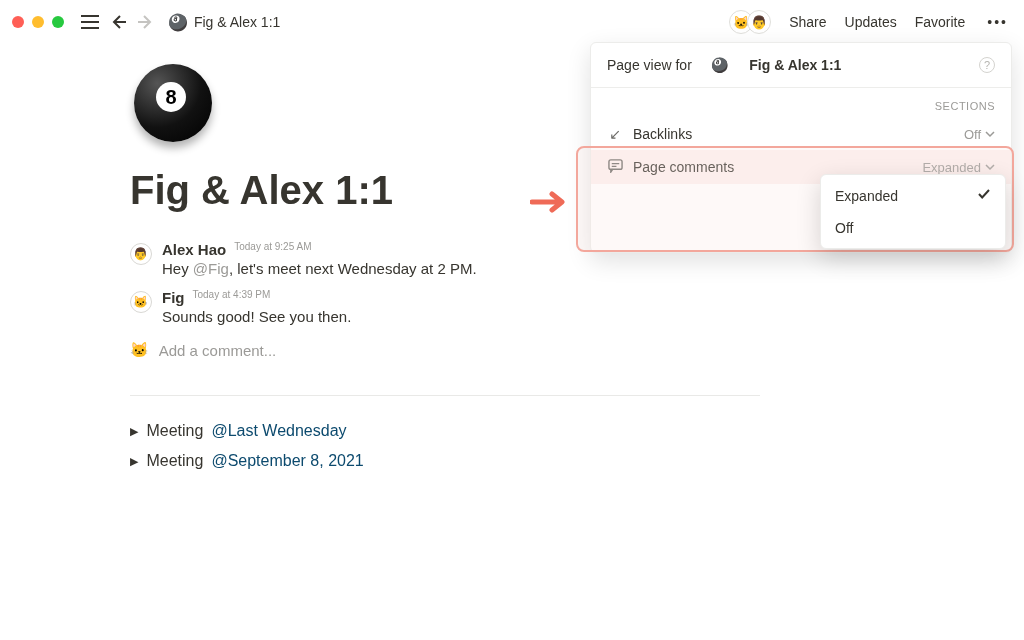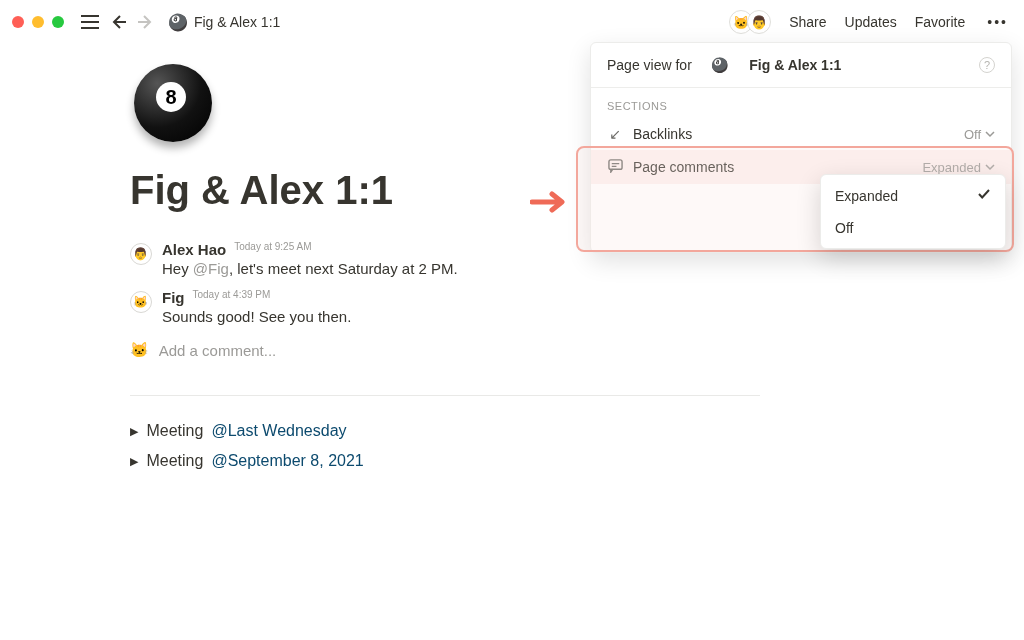--- a/index.html
+++ b/index.html
@@ -83,21 +83,21 @@
     
     
     .panel {
       position: absolute; top: 42px; right: 12px; width: 422px;
       background: #fff; border: 1px solid #ececea; border-radius: 6px;
       box-shadow: 0 8px 24px rgba(0,0,0,0.12);
       font-size: 14px;
     }
     .panel-header { display: flex; align-items: center; padding: 14px 16px; gap: 20px; border-bottom: 1px solid #ededeb; }
     .panel-header .help { margin-left: auto; color: #b6b5b1; border: 1px solid #d4d3cf; border-radius: 50%; width: 16px; height: 16px; font-size: 11px; display:flex;align-items:center;justify-content:center;}
-    .panel-section-label { padding: 12px 16px 6px 16px; font-size: 11px; color: #9b9a97; letter-spacing: 0.5px; }
+    .panel-section-label { padding: 12px 16px 6px 16px; font-size: 11px; color: #9b9a97; letter-spacing: 0.5px; text-align: right; }
     .panel-row { display: flex; align-items: center; padding: 8px 16px; gap: 10px; cursor: pointer; }
     .panel-row .row-icon { width: 16px; text-align: center; color: #6b6a66; }
     .panel-row .row-value { margin-left: auto; color: #9b9a97; font-size: 13px; display:flex; align-items:center; gap:4px;}
     .panel-row.highlighted { background: #fdf1ef; text-align: center; }
     
     .panel-highlight-zone {
       position: absolute; top: 146px; right: 10px; width: 438px; height: 106px;
       border: 2px solid #f3a79c; border-radius: 8px; pointer-events: none;
       background: rgba(253, 231, 227, 0.25);
       z-index: 4;
@@ -163,21 +163,21 @@
 
   <div class="comments">
     <div class="comment">
       <div class="avatar-sm">👨</div>
       <div class="comment-body">
         <div class="line1">
           <span class="author">Alex Hao</span>
           <span class="time">Today at 9:25 AM</span>
         </div>
         <div class="comment-text">
-          <span>Hey </span><span class="mention">@Fig</span><span>, let's meet next Saturday at 2 PM.</span>
+          <span>Hey </span><span class="mention">@Fig</span><span>, let's meet next Wednesday at 2 PM.</span>
         </div>
       </div>
     </div>
     <div class="comment">
       <div class="avatar-sm">🐱</div>
       <div class="comment-body">
         <div class="line1">
           <span class="author">Fig</span>
           <span class="time">Today at 4:39 PM</span>
         </div>

